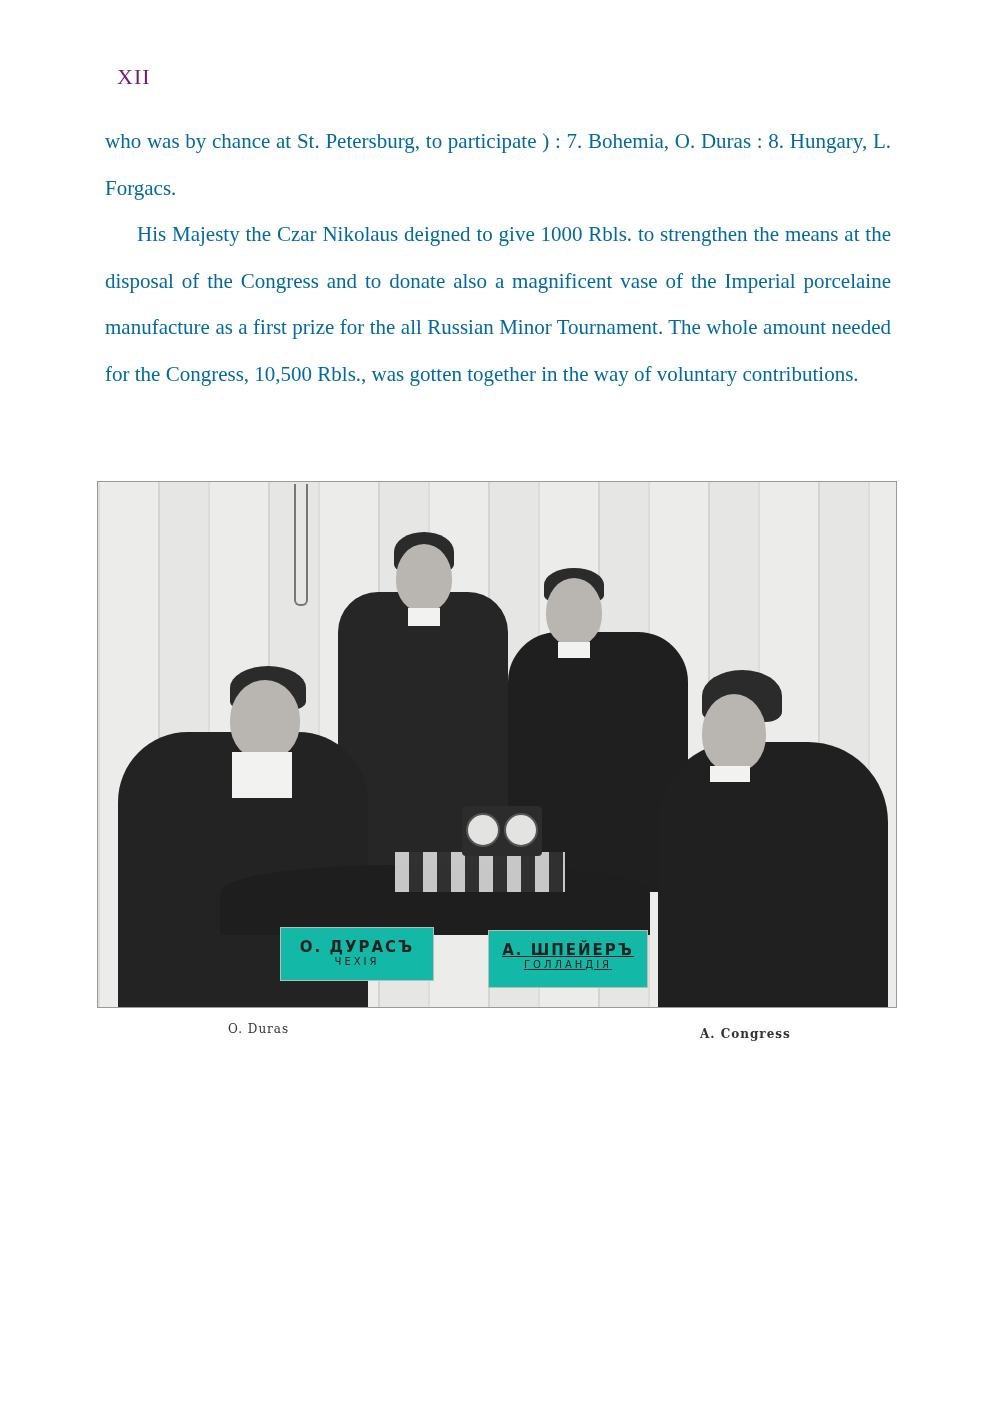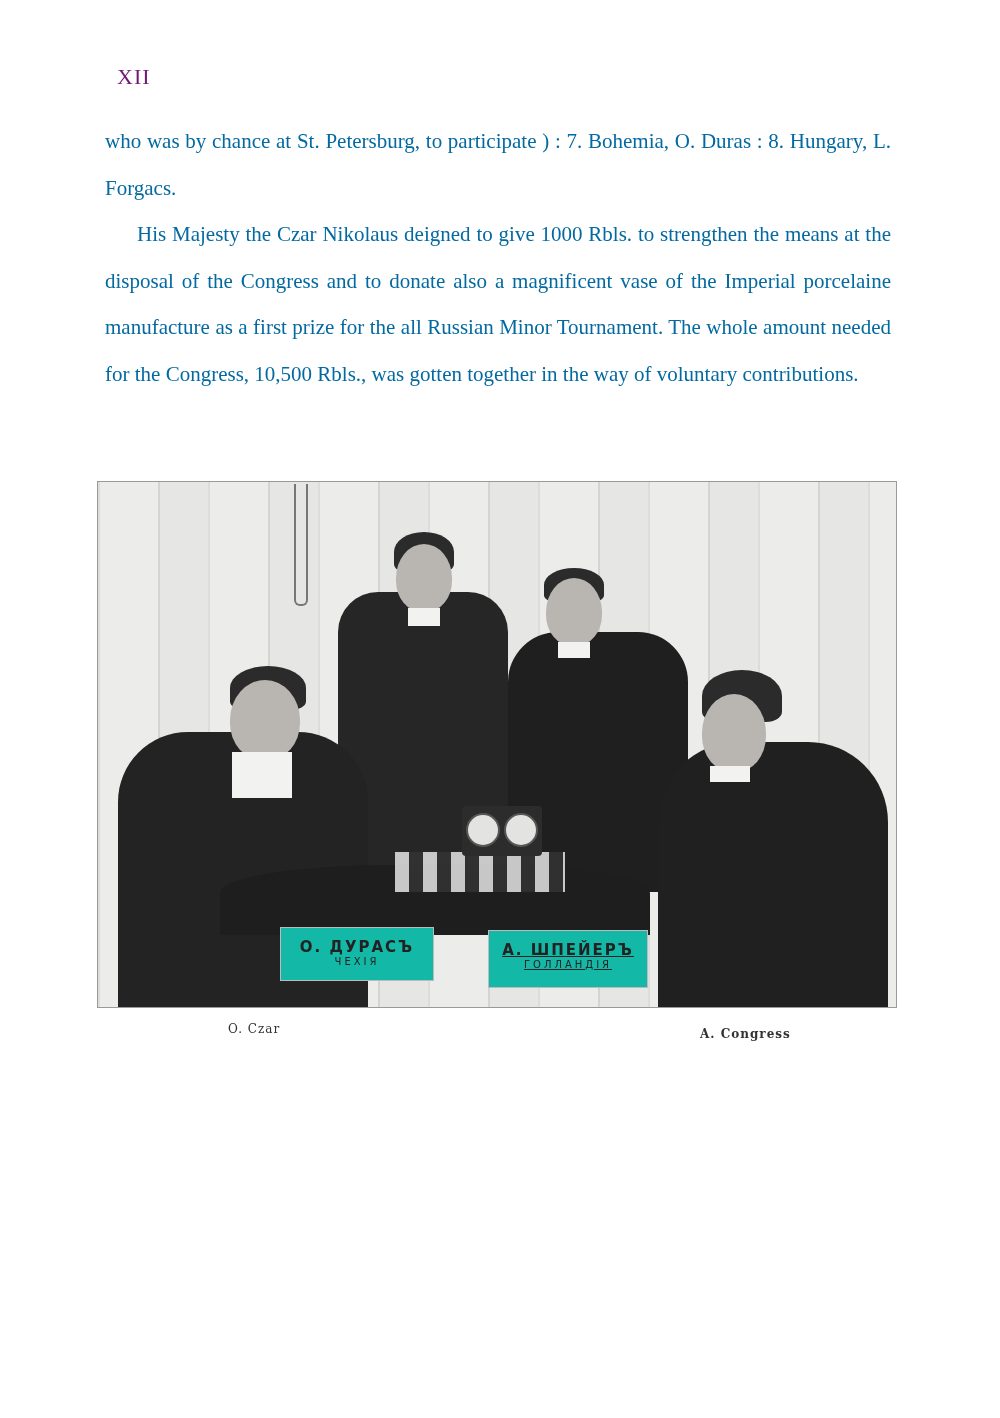--- a/index.html
+++ b/index.html
@@ -73,14 +73,14 @@
 
 <div class="nameplate" style="left:280px;top:927px;width:152px;height:52px;">
   <span class="np-name">О. ДУРАСЪ</span>
   <span class="np-country">ЧЕХІЯ</span>
 </div>
 <div class="nameplate" style="left:488px;top:930px;width:158px;height:56px;text-decoration:underline;">
   <span class="np-name">А. ШПЕЙЕРЪ</span>
   <span class="np-country">ГОЛЛАНДІЯ</span>
 </div>
 
-<div class="caption cap-left">O. Czar</div>
+<div class="caption cap-left">O. Duras</div>
 <div class="caption cap-right">A. Congress</div>
 
 </body></html>

